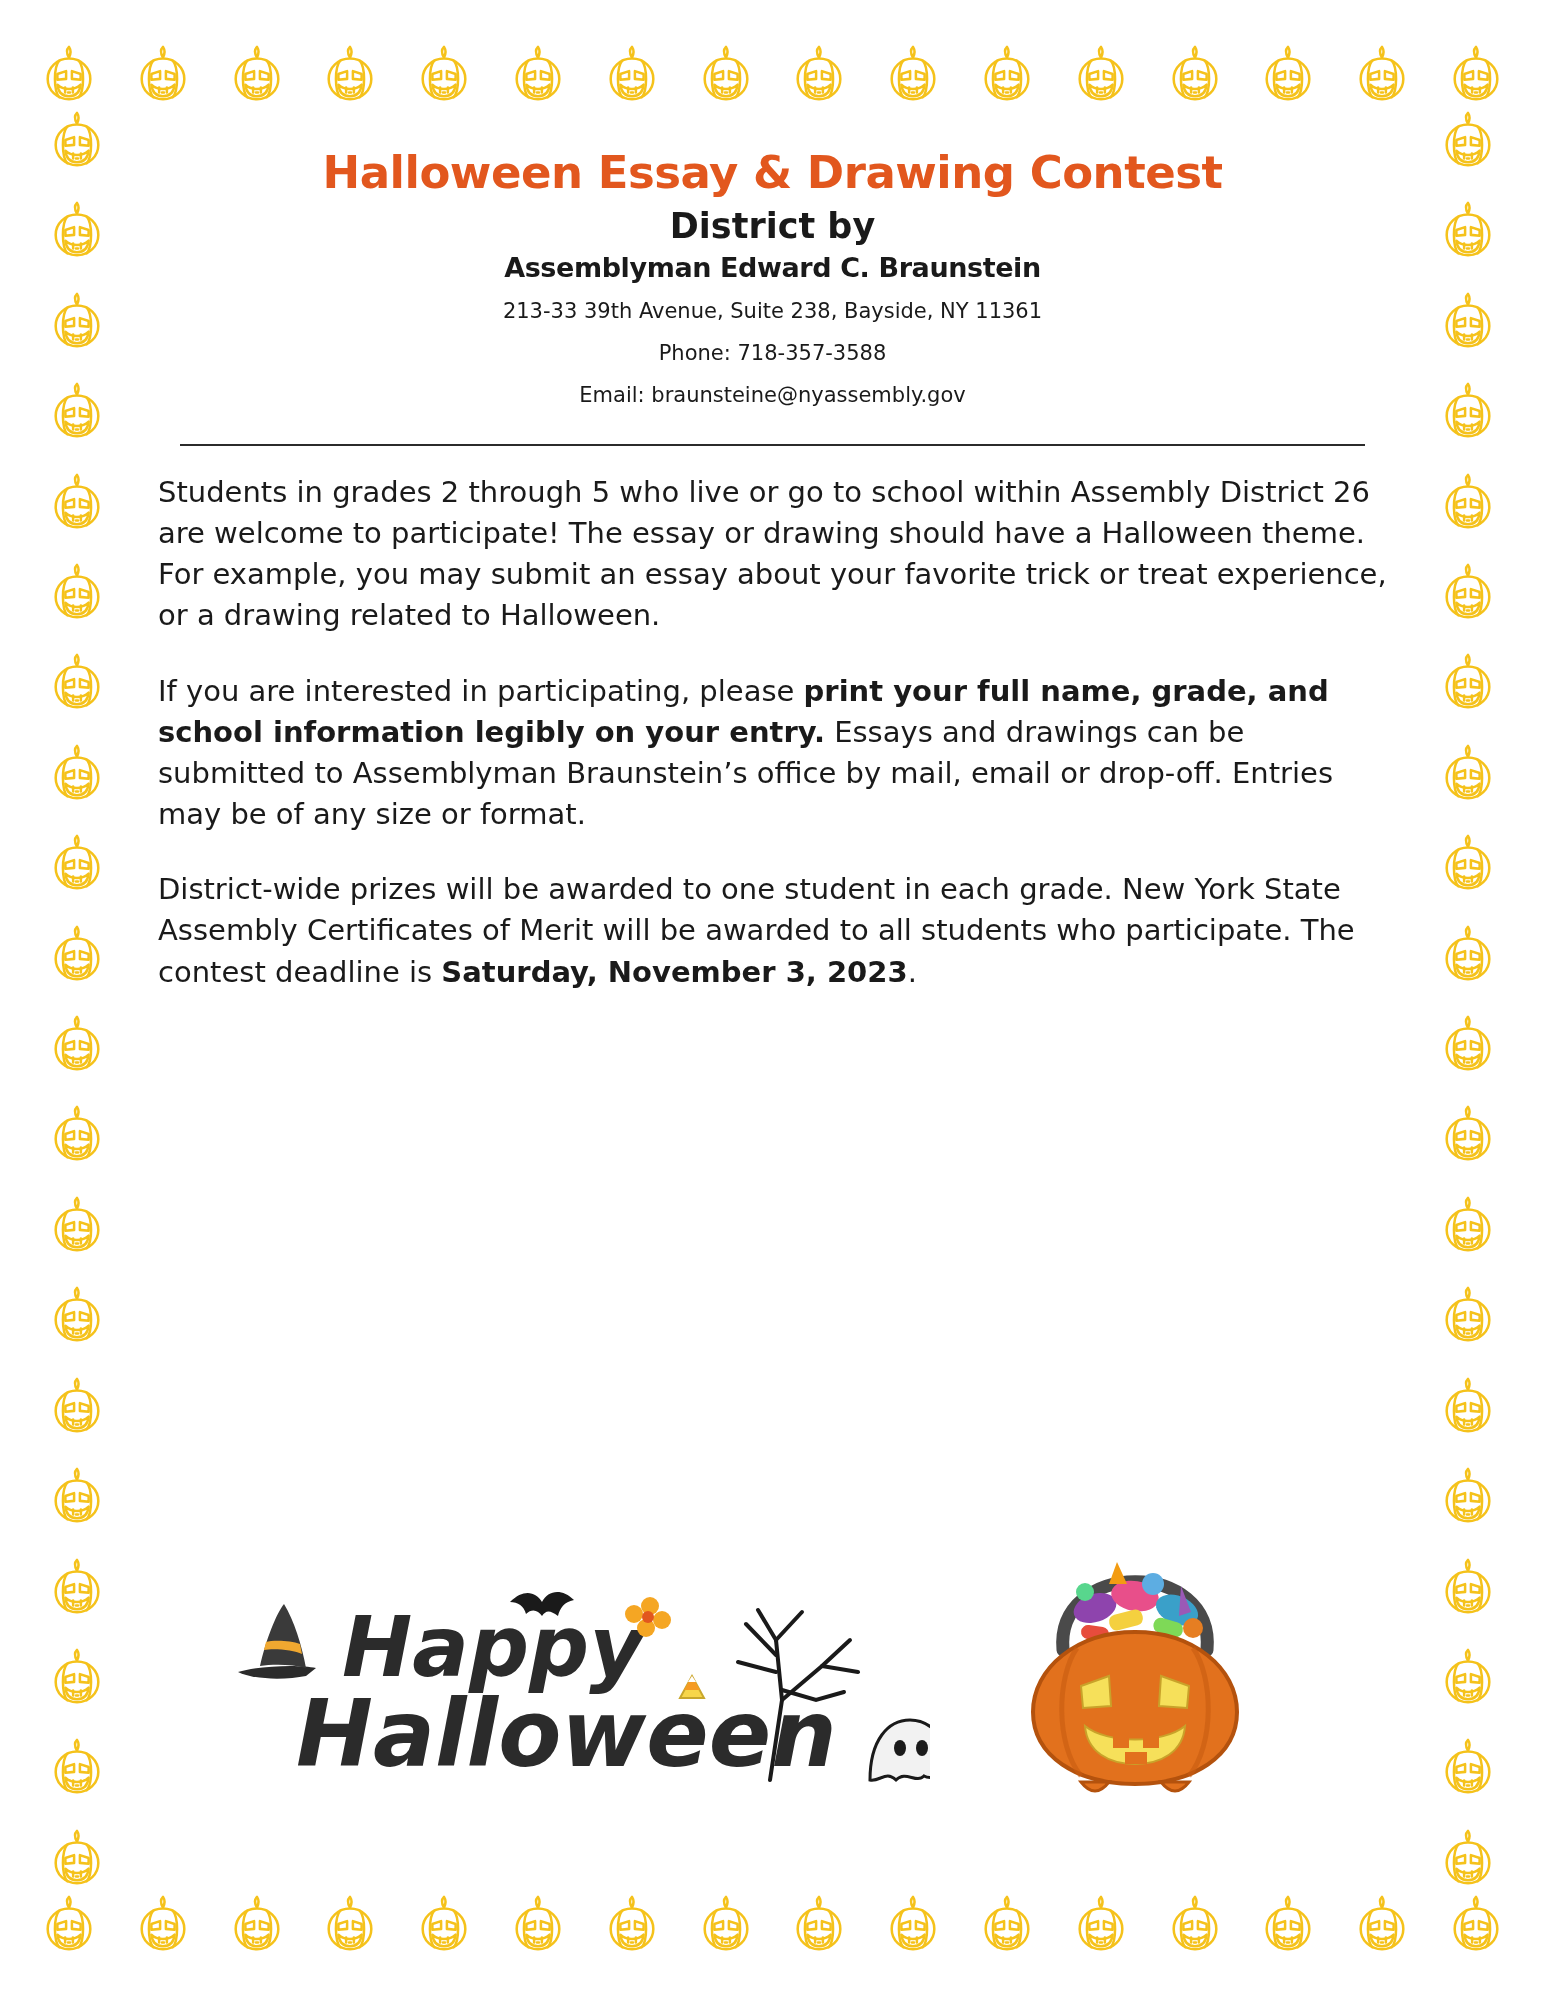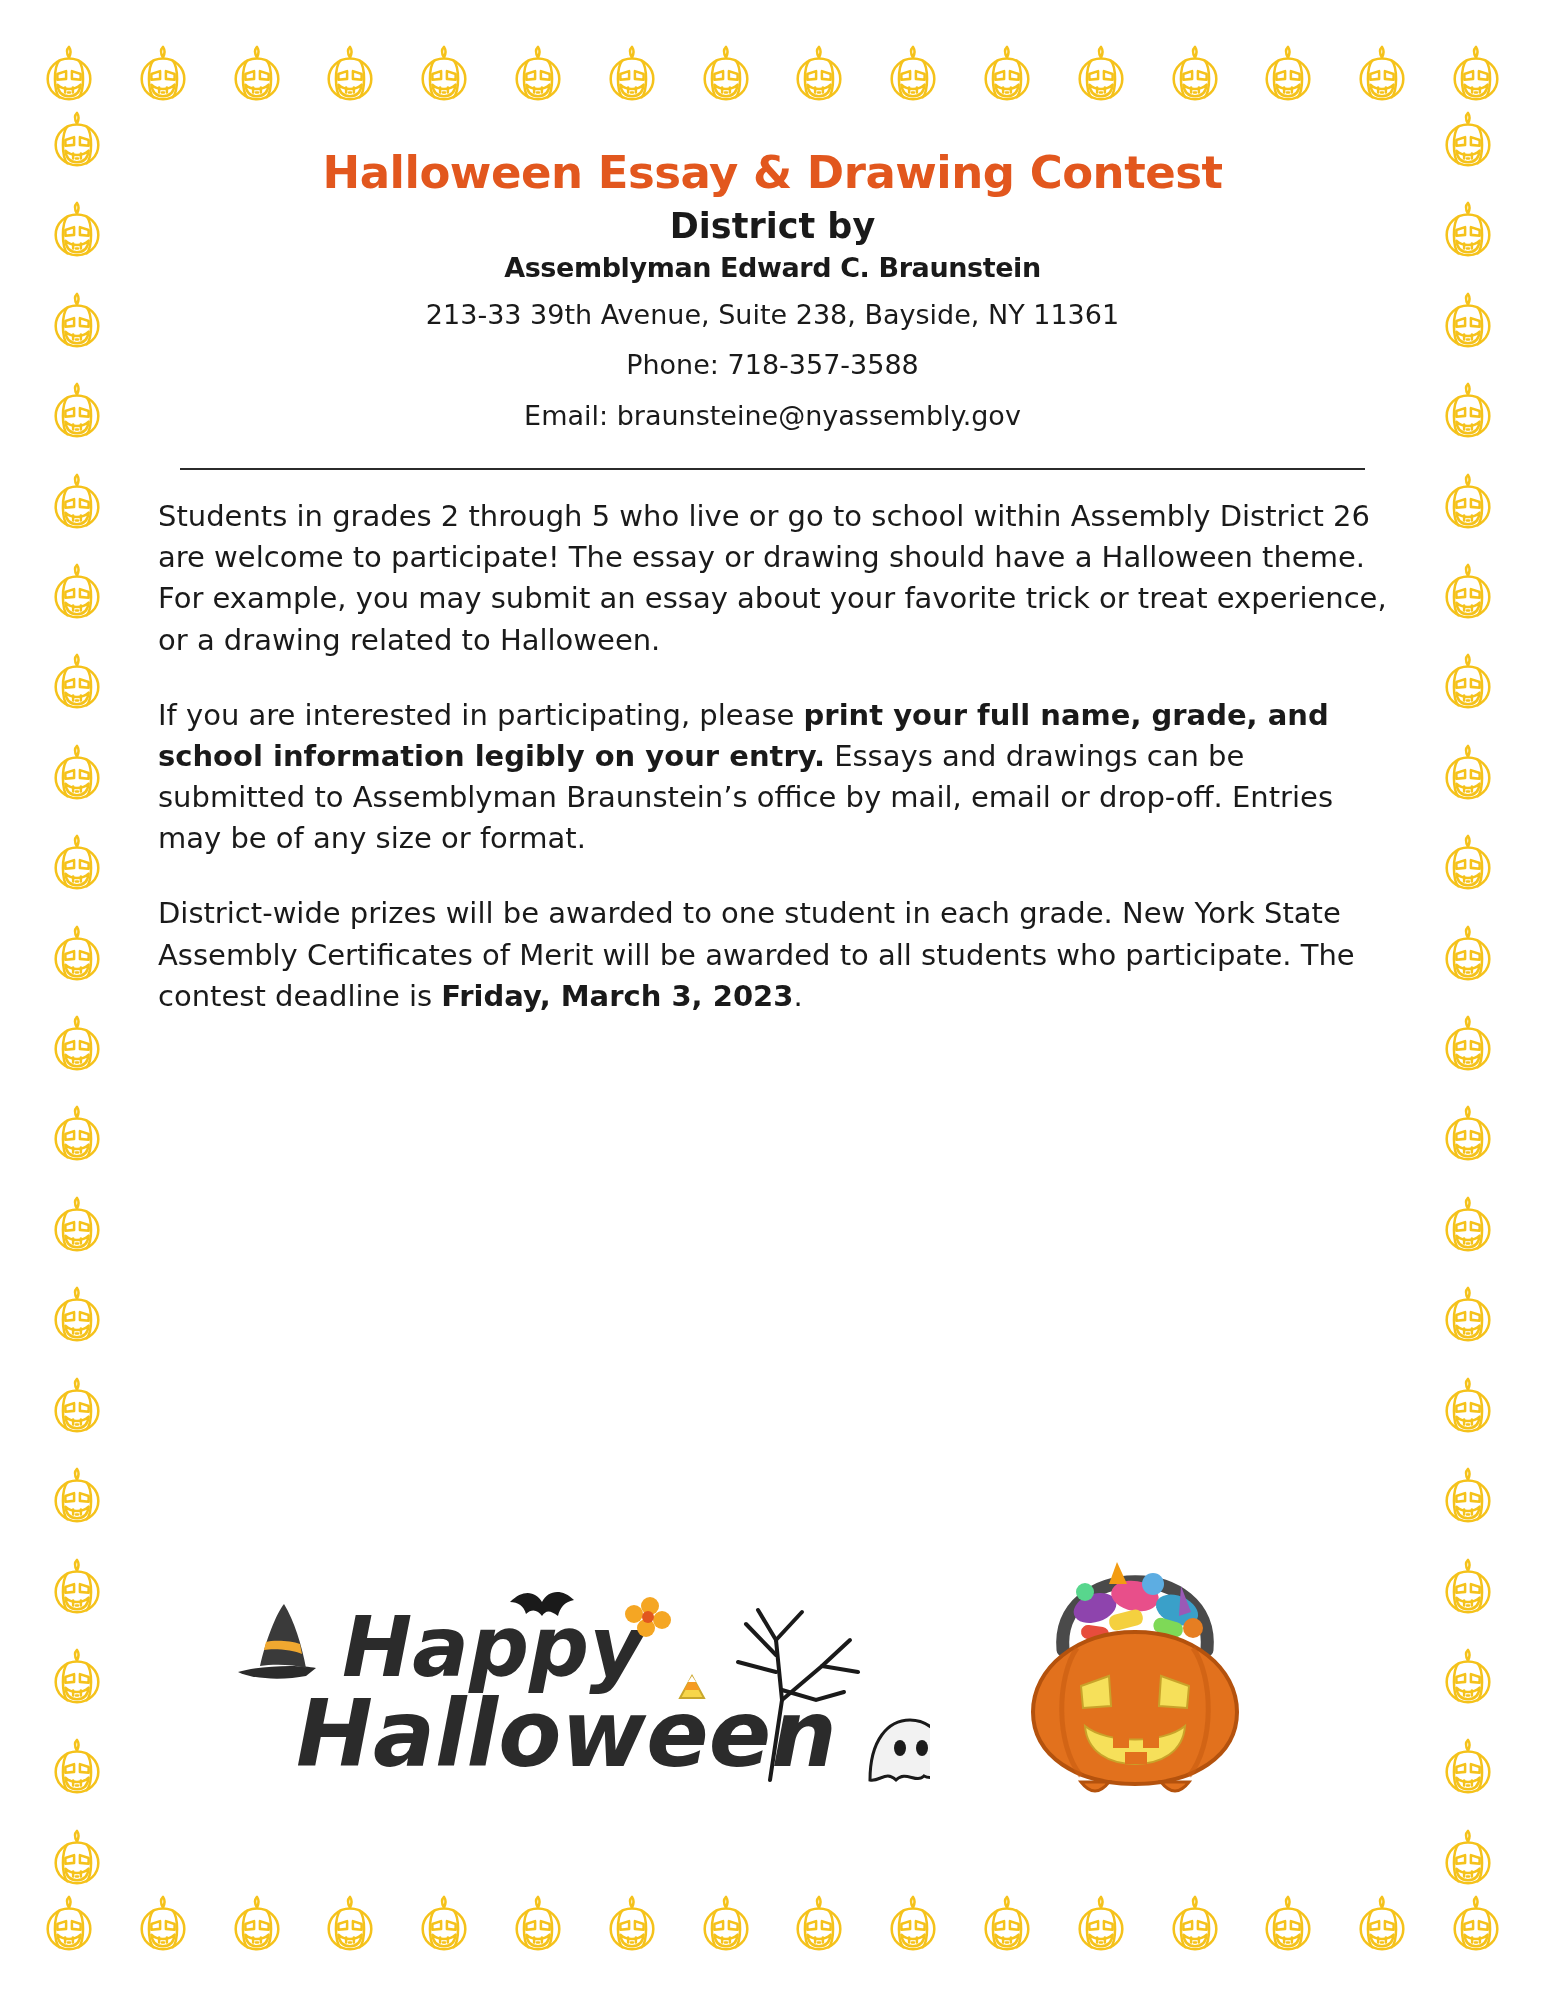--- a/index.html
+++ b/index.html
@@ -70,21 +70,21 @@
     margin: 8px 0 2px 0;
   }
   .assemblyman {
     font-weight: bold;
     font-size: 27px;
     line-height: 1.15;
     margin: 6px 0 6px 0;
     letter-spacing: -0.4px;
   }
   .contact-line {
-    font-size: 27px;
+    font-size: 21px;
     line-height: 1.35;
     margin: 14px;
   }
 
   .divider {
     border: none;
     border-top: 2px solid #2b2b2b;
     margin: 34px 30px 0 30px;
   }
 
@@ -1014,21 +1014,21 @@
     </div>
 
     <hr class="divider">
 
     <div class="body-text">
       <p>Students in grades 2 through 5 who live or go to school within Assembly District 26 are welcome to participate!  The essay or drawing should have a Halloween theme. For example, you may submit an essay about your favorite trick or treat experience, or a drawing related to Halloween.</p>
       <p>
         <span>If you are interested in participating, please </span><b>print your full name, grade, and school information legibly on your entry.</b><span> Essays and drawings can be submitted to Assemblyman Braunstein’s office by mail, email or drop-off. Entries may be of any size or format.</span>
       </p>
       <p>
-        <span>District-wide prizes will be awarded to one student in each grade. New York State Assembly Certificates of Merit will be awarded to all students who participate. The contest deadline is </span><b>Friday, March 3, 2023</b><span>.</span>
+        <span>District-wide prizes will be awarded to one student in each grade. New York State Assembly Certificates of Merit will be awarded to all students who participate. The contest deadline is </span><b>Saturday, November 3, 2023</b><span>.</span>
       </p>
     </div>
 
     <div class="art-row">
 
       <svg class="happy-halloween" viewBox="0 0 720 220">
 
         <g stroke="#1a1a1a" stroke-width="4" fill="none" stroke-linecap="round">
           <path d="M560 200 L572 120 L566 60"></path>
           <path d="M572 120 L612 86 L640 60"></path>

